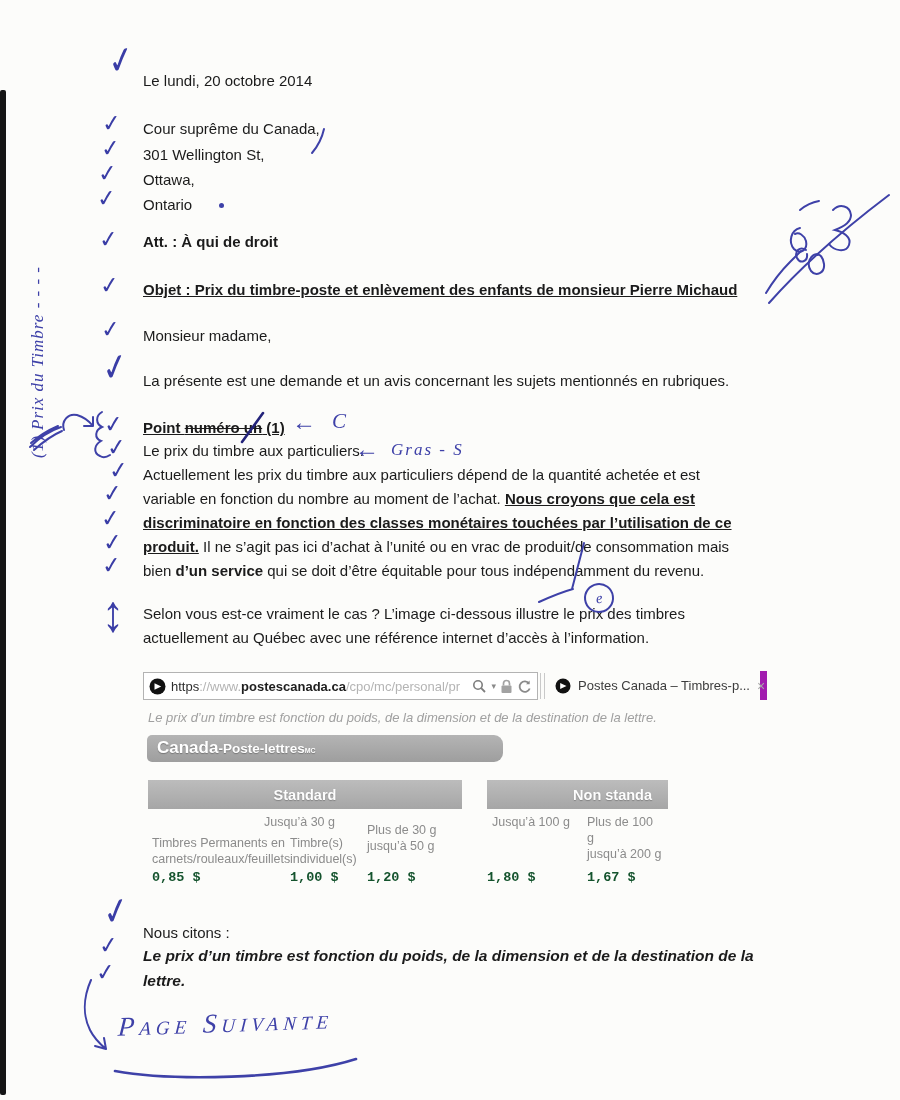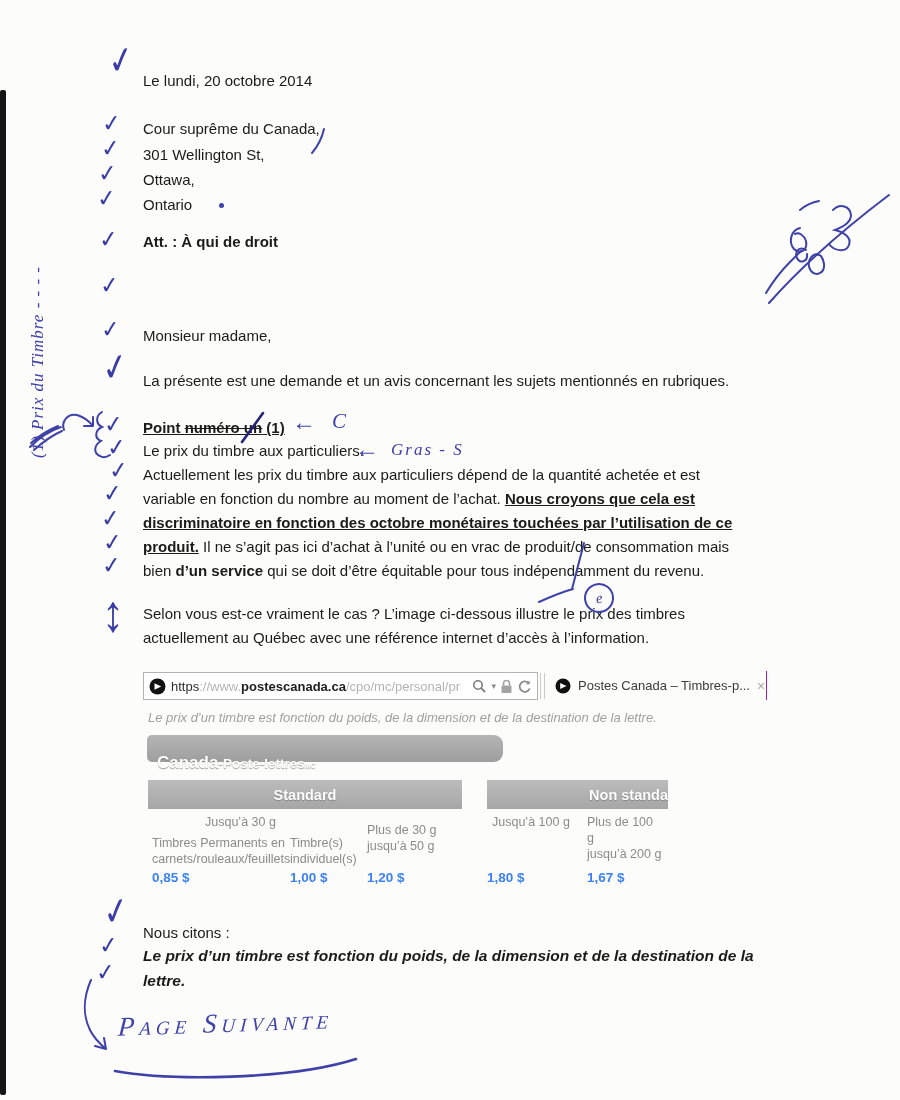--- a/index.html
+++ b/index.html
@@ -48,74 +48,75 @@
   .favicon{width:17px;height:17px;flex:0 0 auto;}
   .url{overflow:hidden;flex:1 1 auto;}
   .u-dark{color:#2e2e2e;}
   .u-gray{color:#b4b4b4;}
   .u-dom{color:#1e1e1e;font-weight:700;}
   .bar-icons{display:flex;align-items:center;gap:4px;flex:0 0 auto;}
   .caret{color:#8a8a8a;font-size:9px;font-style:normal;}
   .tab-sep{left:540px;top:673px;width:3px;height:26px;border-left:1px solid #c9c9c9;border-right:1px solid #c9c9c9;}
   .tab{
     left:551px;top:671px;width:216px;height:29px;display:flex;align-items:center;gap:7px;
-    font-size:13px;color:#3c3c3c;border-right:1px solid #a21caf;padding:0 4px;box-sizing:border-box;white-space:nowrap;
+    font-size:13px;color:#3c3c3c;border-right:7px solid #a21caf;padding:0 4px;box-sizing:border-box;white-space:nowrap;
   }
   .tab-close{color:#a9a9a9;font-size:14px;margin-left:auto;}
   .tagline{left:148px;top:710px;font-size:13px;font-style:italic;color:#a0a0a0;white-space:nowrap;}
   .banner{
     left:147px;top:735px;width:356px;height:27px;border-radius:5px 9px 9px 5px;
     background:linear-gradient(180deg,#b4b4b4,#9e9e9e);
-    display:flex;align-items:baseline;padding:18px 0 0 10px;box-sizing:border-box;color:#fff;
+    display:flex;align-items:baseline;padding:3px 0 0 10px;box-sizing:border-box;color:#fff;
     text-shadow:0 1px 1px rgba(80,80,80,.55);white-space:nowrap;
   }
   .banner .country{font-size:17px;font-weight:700;}
   .banner .prod{font-size:13.5px;font-weight:700;}
   .banner sup{font-size:7px;font-weight:700;}
   .thead{
     position:absolute;top:780px;height:29px;background:linear-gradient(180deg,#bcbcbc,#a6a6a6);
     color:#fdfdfd;font-weight:700;font-size:14.5px;display:flex;align-items:center;box-sizing:border-box;
     text-shadow:0 1px 1px rgba(90,90,90,.5);overflow:hidden;
   }
   .thead.std{left:148px;width:314px;justify-content:center;text-align:center;}
-  .thead.nstd{left:487px;width:181px;justify-content:flex-end;padding-right:0;}
+  .thead.nstd{left:487px;width:181px;justify-content:flex-end;padding-right:16px;}
   .tlabel{position:absolute;font-size:12.5px;color:#8b8b8b;line-height:16px;white-space:nowrap;}
-  .tprice{position:absolute;top:870px;font-size:13.5px;font-weight:700;color:#3b82f6;white-space:nowrap;}
+  .tprice{position:absolute;top:870px;font-size:13.5px;font-weight:700;color:#14532d;white-space:nowrap;font-family:Liberation Mono, monospace;}
   
   .ink-overlay{position:absolute;left:0;top:0;z-index:6;pointer-events:none;}
 </style>
 </head>
 <body>
 
 <div class="page">
 
   <div class="abs scan-edge"></div>
 
   <div class="abs txt" style="left:143px;top:72px">Le lundi, 20 octobre 2014</div>
 
   <div class="abs txt" style="left:143px;top:120px">Cour suprême du Canada,</div>
   <div class="abs txt" style="left:143px;top:146px">301 Wellington St,</div>
   <div class="abs txt" style="left:143px;top:171px">Ottawa,</div>
   <div class="abs txt" style="left:143px;top:196px">Ontario</div>
   <div class="abs blue-dot"></div>
 
   <div class="abs txt bold" style="left:143px;top:233px">Att. : À qui de droit</div>
 
+  <div class="abs txt bold ul" style="left:143px;top:281px">Objet : Prix du timbre-poste et enlèvement des enfants de monsieur Pierre Michaud</div>
 
   <div class="abs txt" style="left:143px;top:327px">Monsieur madame,</div>
 
   <div class="abs txt" style="left:143px;top:372px">La présente est une demande et un avis concernant les sujets mentionnés en rubriques.</div>
 
   <div class="abs txt bold ul" style="left:143px;top:419px"><span>Point </span><span class="struck">numéro un</span><span> (1)</span></div>
 
   <div class="abs txt" style="left:143px;top:442px">Le prix du timbre aux particuliers.</div>
 
   <div class="abs txt" style="left:143px;top:466px"><span>Actuellement les prix du timbre aux particuliers dépend de la quantité achetée  et est</span></div>
   <div class="abs txt" style="left:143px;top:490px"><span>variable en fonction du nombre au moment de l’achat. </span><span class="bu">Nous croyons que cela est</span></div>
-  <div class="abs txt" style="left:143px;top:514px"><span class="bu">discriminatoire en fonction des octobre monétaires touchées par l’utilisation de ce</span></div>
+  <div class="abs txt" style="left:143px;top:514px"><span class="bu">discriminatoire en fonction des classes monétaires touchées par l’utilisation de ce</span></div>
   <div class="abs txt" style="left:143px;top:538px"><span class="bu">produit.</span><span> Il ne s’agit pas ici d’achat à l’unité ou en vrac de produit/de consommation mais</span></div>
   <div class="abs txt" style="left:143px;top:562px"><span>bien </span><span class="bold">d’un service</span><span> qui se doit d’être équitable pour tous indépendamment du revenu.</span></div>
 
   <div class="abs txt" style="left:143px;top:629px">actuellement au Québec avec une référence internet d’accès à l’information.</div>
   <div class="abs txt" style="left:143px;top:605px">Selon vous est-ce vraiment le cas ? L’image ci-dessous illustre le prix des timbres</div>
 
   <div class="abs addr-bar">
     <svg class="favicon" viewBox="0 0 17 17">
         <circle cx="8.5" cy="8.5" r="8" fill="#111"></circle>
         <path d="M5.5 5.2 L12.2 8.5 L5.5 11.8 Z" fill="#fff"></path>
@@ -152,21 +153,21 @@
   <div class="abs banner">
     <span class="country">Canada</span>
     <span class="prod"> - </span>
     <span class="prod">Poste-lettres</span>
     <sup>MC</sup>
   </div>
 
   <div class="thead std">Standard</div>
   <div class="thead nstd">Non standa</div>
 
-  <div class="tlabel" style="left:205px;top:814px;width:130px;text-align:left">Jusqu’à 30 g</div>
+  <div class="tlabel" style="left:205px;top:814px;width:130px;text-align:right">Jusqu’à 30 g</div>
   <div class="tlabel" style="left:152px;top:835px"><span>Timbres Permanents en</span><br><span>carnets/rouleaux/feuillets</span></div>
   <div class="tlabel" style="left:290px;top:835px"><span>Timbre(s)</span><br><span>individuel(s)</span></div>
   <div class="tlabel" style="left:367px;top:822px"><span>Plus de 30 g</span><br><span>jusqu’à 50 g</span></div>
   <div class="tlabel" style="left:492px;top:814px">Jusqu’à 100 g</div>
   <div class="tlabel" style="left:587px;top:814px"><span>Plus de 100</span><br><span>g</span><br><span>jusqu’à 200 g</span></div>
 
   <div class="tprice" style="left:152px">0,85 $</div>
   <div class="tprice" style="left:290px">1,00 $</div>
   <div class="tprice" style="left:367px">1,20 $</div>
   <div class="tprice" style="left:487px">1,80 $</div>

